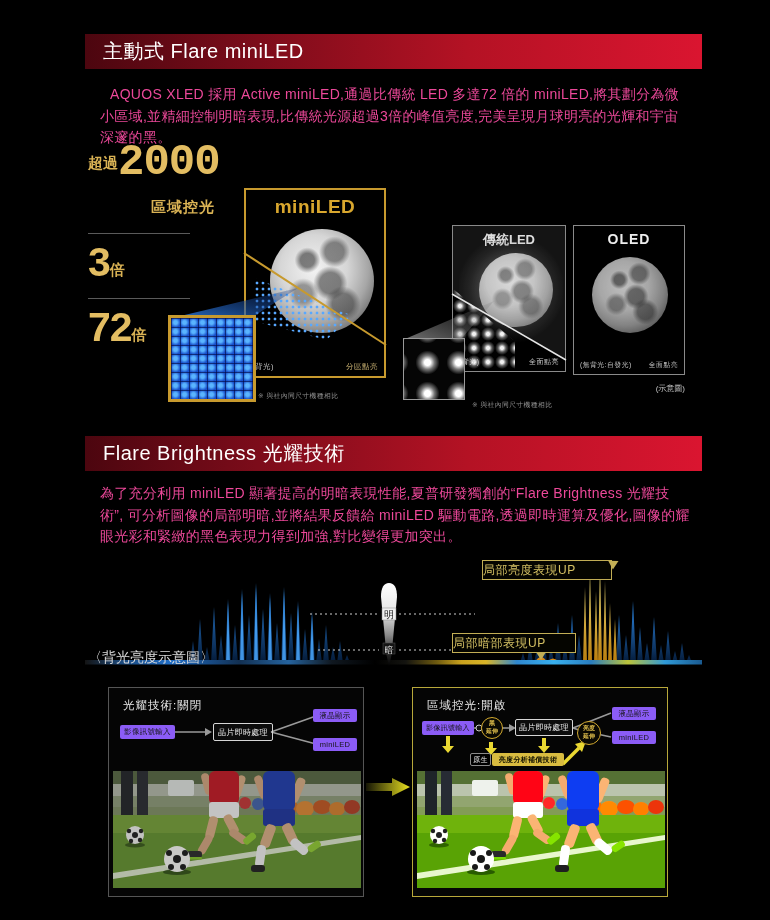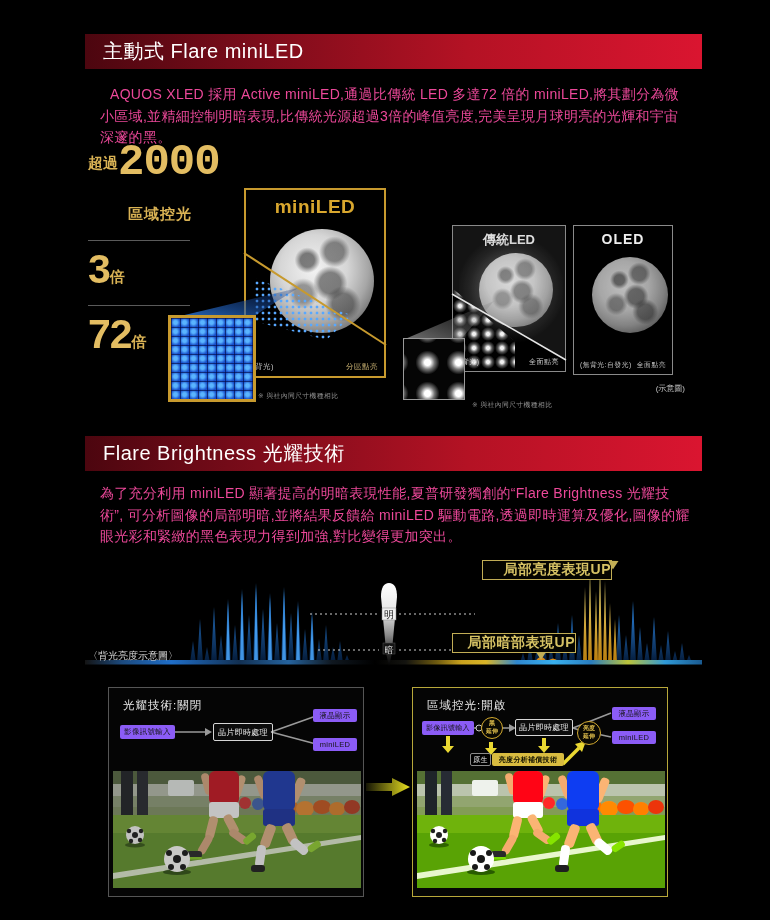--- a/index.html
+++ b/index.html
@@ -36,21 +36,21 @@
   .ledgrid{background-color:#1850cc;box-sizing:border-box;border:3px solid #c79a2e;
     background-image:
       linear-gradient(rgba(3,8,60,.6) 1.5px, transparent 1.5px),
       linear-gradient(90deg, rgba(3,8,60,.6) 1.5px, transparent 1.5px),
       radial-gradient(circle, #5ab4ff 28%, #1850cc 75%);
     background-size:9px 9px,9px 9px,9px 9px;}
   .dotbox{box-sizing:border-box;border:1px solid #9a9a9a;background-color:#050505;
     background-image:radial-gradient(circle, #fff 3px, rgba(255,255,255,.45) 7px, transparent 12px);
     background-size:31px 31px;background-position:8px 8px;}
   .callout{box-sizing:border-box;border:1px solid #c2ae55;background:#050500;color:#d6c264;
-           font-size:14px;font-weight:bold;display:flex;align-items:center;justify-content:flex-end;letter-spacing:.5px;}
+           font-size:12px;font-weight:normal;display:flex;align-items:center;justify-content:flex-start;letter-spacing:.5px;}
   .fpanel{box-sizing:border-box;background:#050505;}
   .ftitle{font-size:11.5px;color:#eaeaea;letter-spacing:1px;}
   .fbox{position:absolute;display:flex;align-items:center;justify-content:center;border-radius:2px;
         font-size:7.5px;letter-spacing:.3px;box-sizing:border-box;}
   .fbox.gray{background:#8b5cf6;color:#141414;}
   .fbox.outline{border:1px solid #d6d6d6;color:#ededed;background:rgba(255,255,255,.03);font-size:8px;}
   .gold-circle{position:absolute;border:1.5px solid #d2a92f;border-radius:50%;background:#0a0903;color:#e7c44e;
         display:flex;flex-direction:column;align-items:center;justify-content:center;
         font-size:6px;line-height:1.3;font-weight:bold;box-sizing:border-box;text-align:center;}
   .nativebox{background:#000;border:1px solid #8a8a8a;color:#f0f0f0;font-size:7px;}
@@ -71,21 +71,21 @@
     <span>主動式 Flare miniLED</span>
   </div>
 
   <div class="abs para" style="top:84px;text-indent:10px;">AQUOS XLED 採用 Active miniLED,通過比傳統 LED 多達72 倍的 miniLED,將其劃分為微小區域,並精細控制明暗表現,比傳統光源超過3倍的峰值亮度,完美呈現月球明亮的光輝和宇宙深邃的黑。</div>
 
   <div class="abs" style="left:88px;top:140px;width:150px;">
     <div style="display:flex;align-items:flex-start;">
       <span class="stat-small" style="margin-top:14px;">超過</span>
       <span class="stat-big" style="font-size:44px;font-family:Liberation Mono, monospace;">2000</span>
     </div>
-    <div class="stat-label" style="margin:21px 0 0 40px;">區域控光</div>
+    <div class="stat-label" style="margin:14px 0 0 40px;text-align:center;">區域控光</div>
     <div class="divider" style="margin-top:16px;"></div>
     <div style="display:flex;align-items:flex-end;margin-top:8px;">
       <span class="stat-big">3</span>
       <span class="stat-small" style="margin-bottom:3px;">倍</span>
     </div>
     <div class="divider" style="margin-top:15px;"></div>
     <div style="display:flex;align-items:flex-end;margin-top:8px;">
       <span class="stat-big">72</span>
       <span class="stat-small" style="margin-bottom:3px;">倍</span>
     </div>
@@ -107,21 +107,21 @@
     <div class="abs bloom" style="left:6px;top:8px;width:104px;height:110px;"></div>
     <div class="abs moon washed" style="left:26px;top:27px;width:74px;height:74px;"></div>
     <div class="abs softdots" style="left:0;top:45px;width:62px;height:98px;
          clip-path:polygon(0% 18%,100% 72%,100% 100%,0% 100%);"></div>
     <div class="plabels" style="font-size:7px;">
       <span>(背光)</span>
       <span>全面點亮</span>
     </div>
   </div>
 
-  <div class="abs mpanel" style="left:573px;top:225px;width:100px;height:150px;border:1px solid #8a8a8a;">
+  <div class="abs mpanel" style="left:573px;top:225px;width:112px;height:150px;border:1px solid #8a8a8a;">
     <div class="ptitle" style="top:5px;font-size:14px;font-weight:bold;color:#ededed;letter-spacing:1px;">OLED</div>
     <div class="abs moon dim" style="left:18px;top:31px;width:76px;height:76px;"></div>
     <div class="plabels" style="font-size:6.8px;">
       <span>(無背光:自發光)</span>
       <span>全面點亮</span>
     </div>
   </div>
 
   <svg class="abs" style="left:85px;top:140px;pointer-events:none;" width="617" height="270" viewBox="0 0 617 270">
     <defs>
@@ -232,21 +232,21 @@
   <div class="abs callout" style="left:482px;top:560px;width:130px;height:20px;">
     <span>局部亮度表現UP</span>
   </div>
   <div class="abs tri-right-up" style="left:610px;top:558px;"></div>
 
   <div class="abs callout" style="left:452px;top:633px;width:124px;height:20px;">
     <span>局部暗部表現UP</span>
   </div>
   <div class="abs tri-down" style="left:536px;top:652px;"></div>
 
-  <div class="abs" style="left:88px;top:649px;font-size:10px;color:#dcdcdc;">〈背光亮度示意圖〉</div>
+  <div class="abs" style="left:88px;top:649px;font-size:14px;color:#dcdcdc;">〈背光亮度示意圖〉</div>
 
   <div class="abs fpanel" style="left:108px;top:687px;width:256px;height:210px;border:1px solid #555;">
     <div class="abs ftitle" style="left:14px;top:10px;">光耀技術:關閉</div>
     <svg class="abs" style="left:0;top:0;" width="256" height="84" viewBox="0 0 256 84">
       <line x1="64" y1="44" x2="96" y2="44" stroke="#9a9a9a" stroke-width="1.5"></line>
       <polygon points="96,40 103,44 96,48" fill="#9a9a9a"></polygon>
       <line x1="162" y1="44" x2="207" y2="28" stroke="#9a9a9a" stroke-width="1.5"></line>
       <line x1="162" y1="44" x2="207" y2="56" stroke="#9a9a9a" stroke-width="1.5"></line>
     </svg>
     <div class="fbox gray" style="left:11px;top:37px;width:55px;height:14px;">影像訊號輸入</div>

